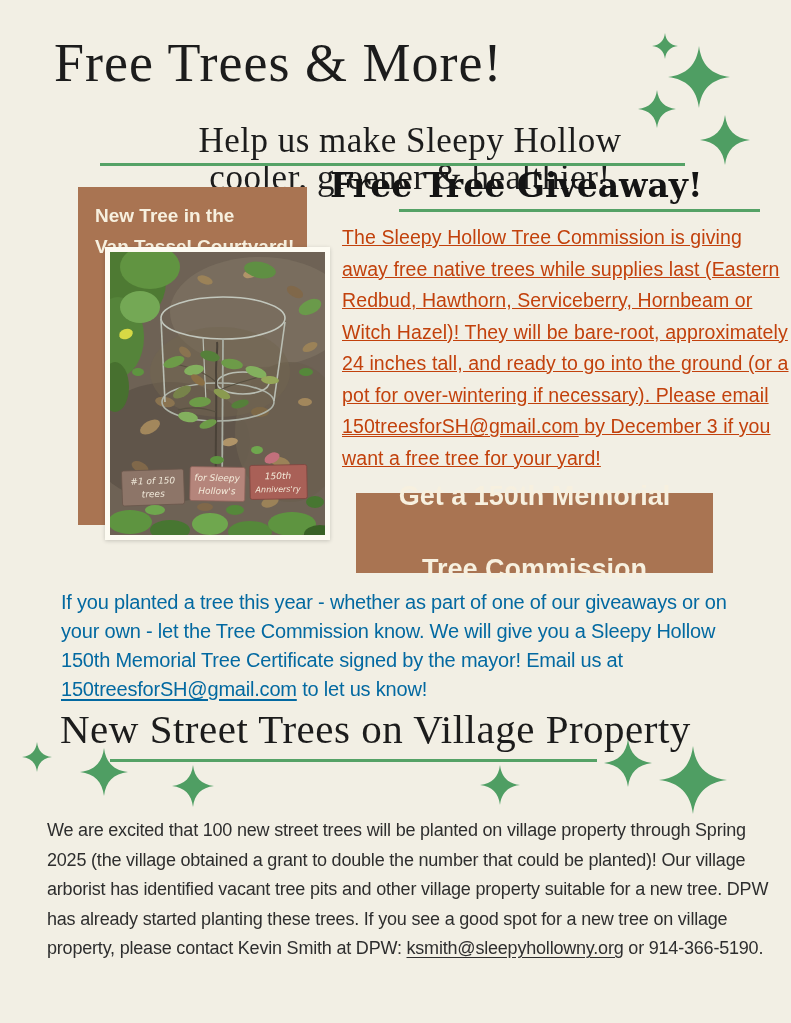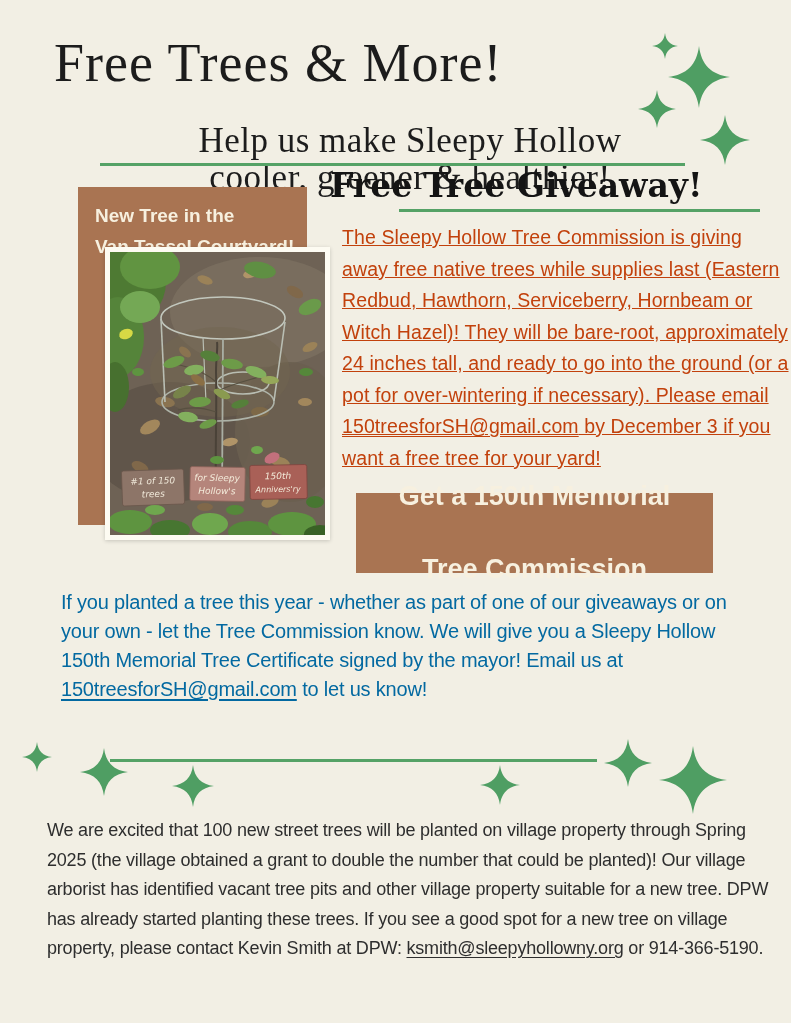--- a/index.html
+++ b/index.html
@@ -227,20 +227,21 @@
   </div>
 
   <div class="cta-box">
     <span>Get a 150th Memorial</span>
     <span>Tree Commission</span>
   </div>
   <div class="certificate-body">
     <span>If you planted a tree this year - whether as part of one of our giveaways or on your own - let the Tree Commission know. We will give you a Sleepy Hollow 150th Memorial Tree Certificate signed by the mayor! Email us at </span><span class="email-link">150treesforSH@gmail.com</span><span> to let us know!</span>
   </div>
 
+  <div class="street-heading display-serif">New Street Trees on Village Property</div>
   <div class="rule street-rule"></div>
 
   <div class="sparkle" style="left:22px;top:739px;width:30px;height:36px">
       <svg viewBox="0 0 100 100">
         <use href="#sparkle-path" fill="#4f9e63"></use>
       </svg>
     </div>
   <div class="sparkle" style="left:80px;top:744px;width:48px;height:56px">
       <svg viewBox="0 0 100 100">
         <use href="#sparkle-path" fill="#4f9e63"></use>

